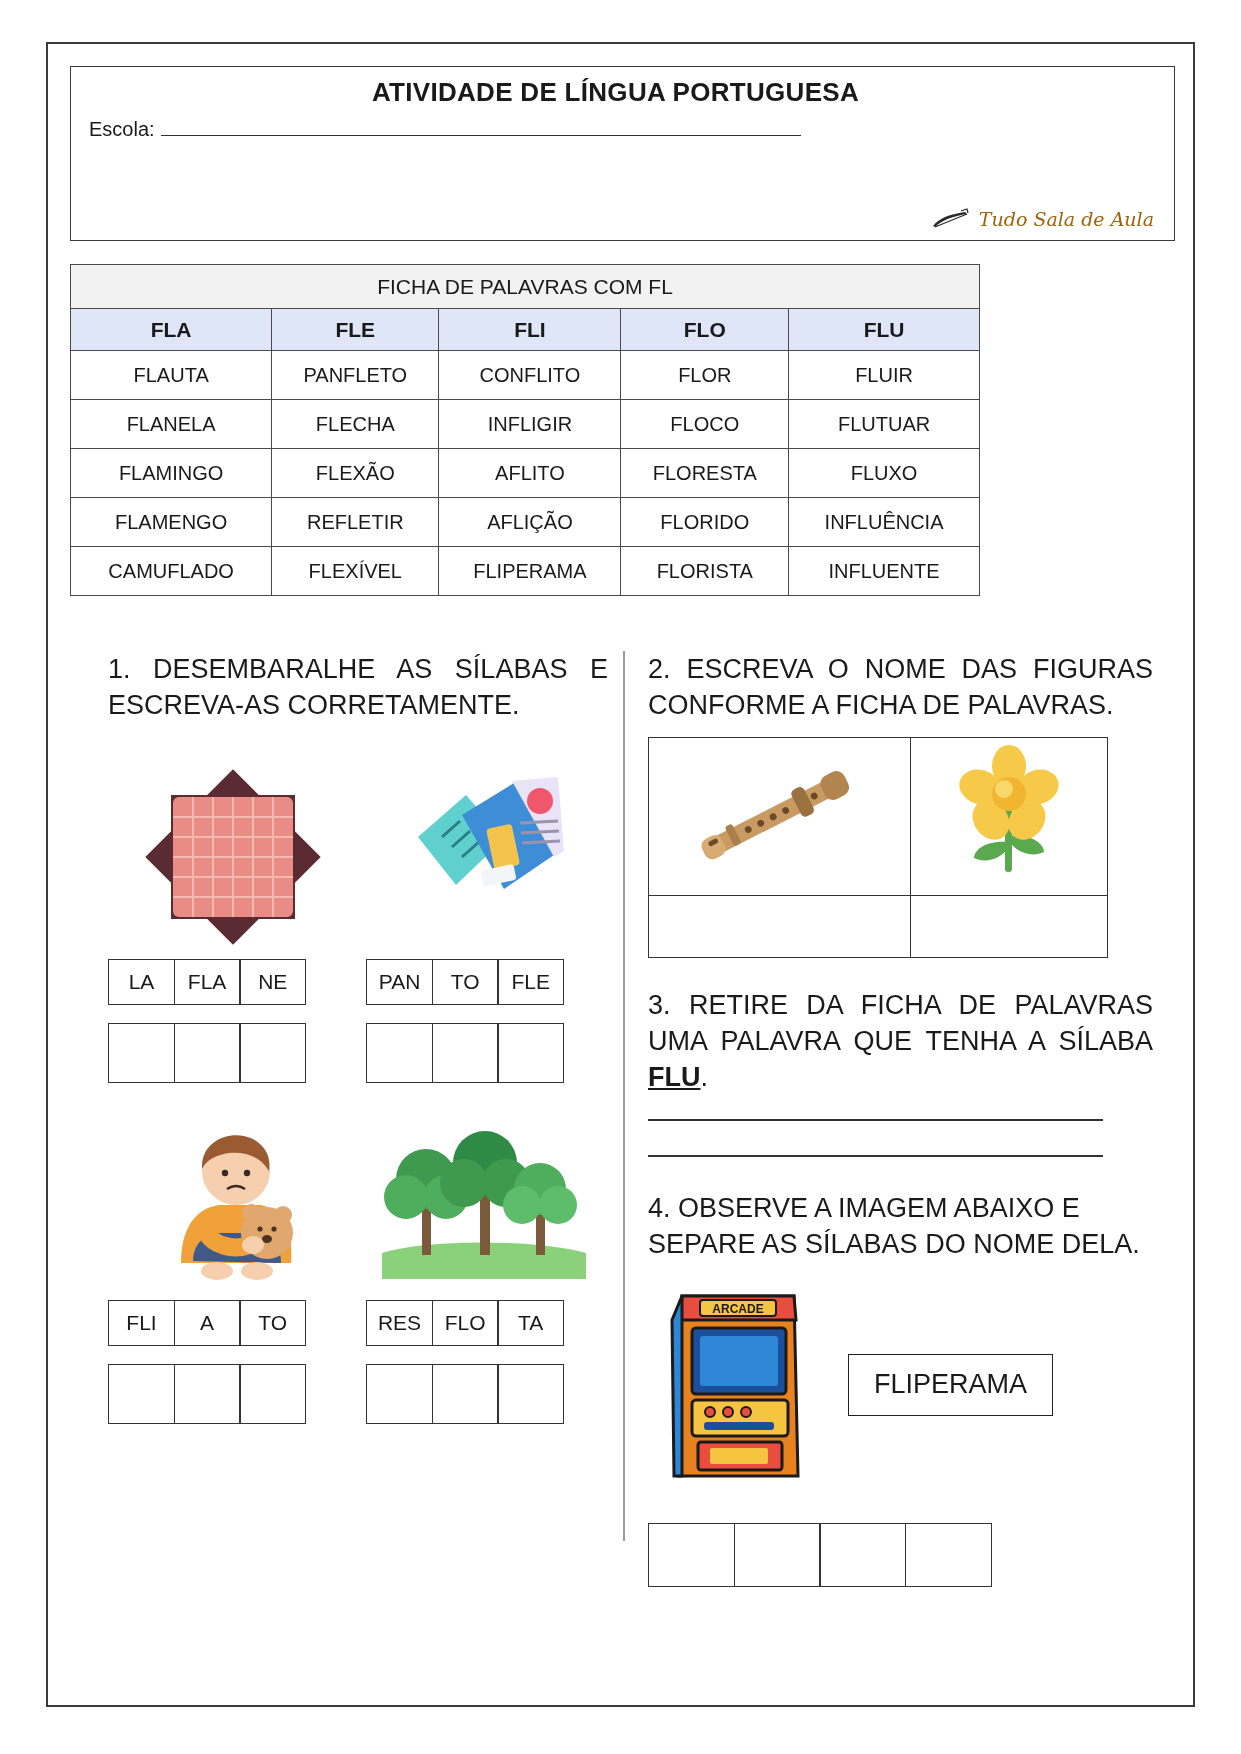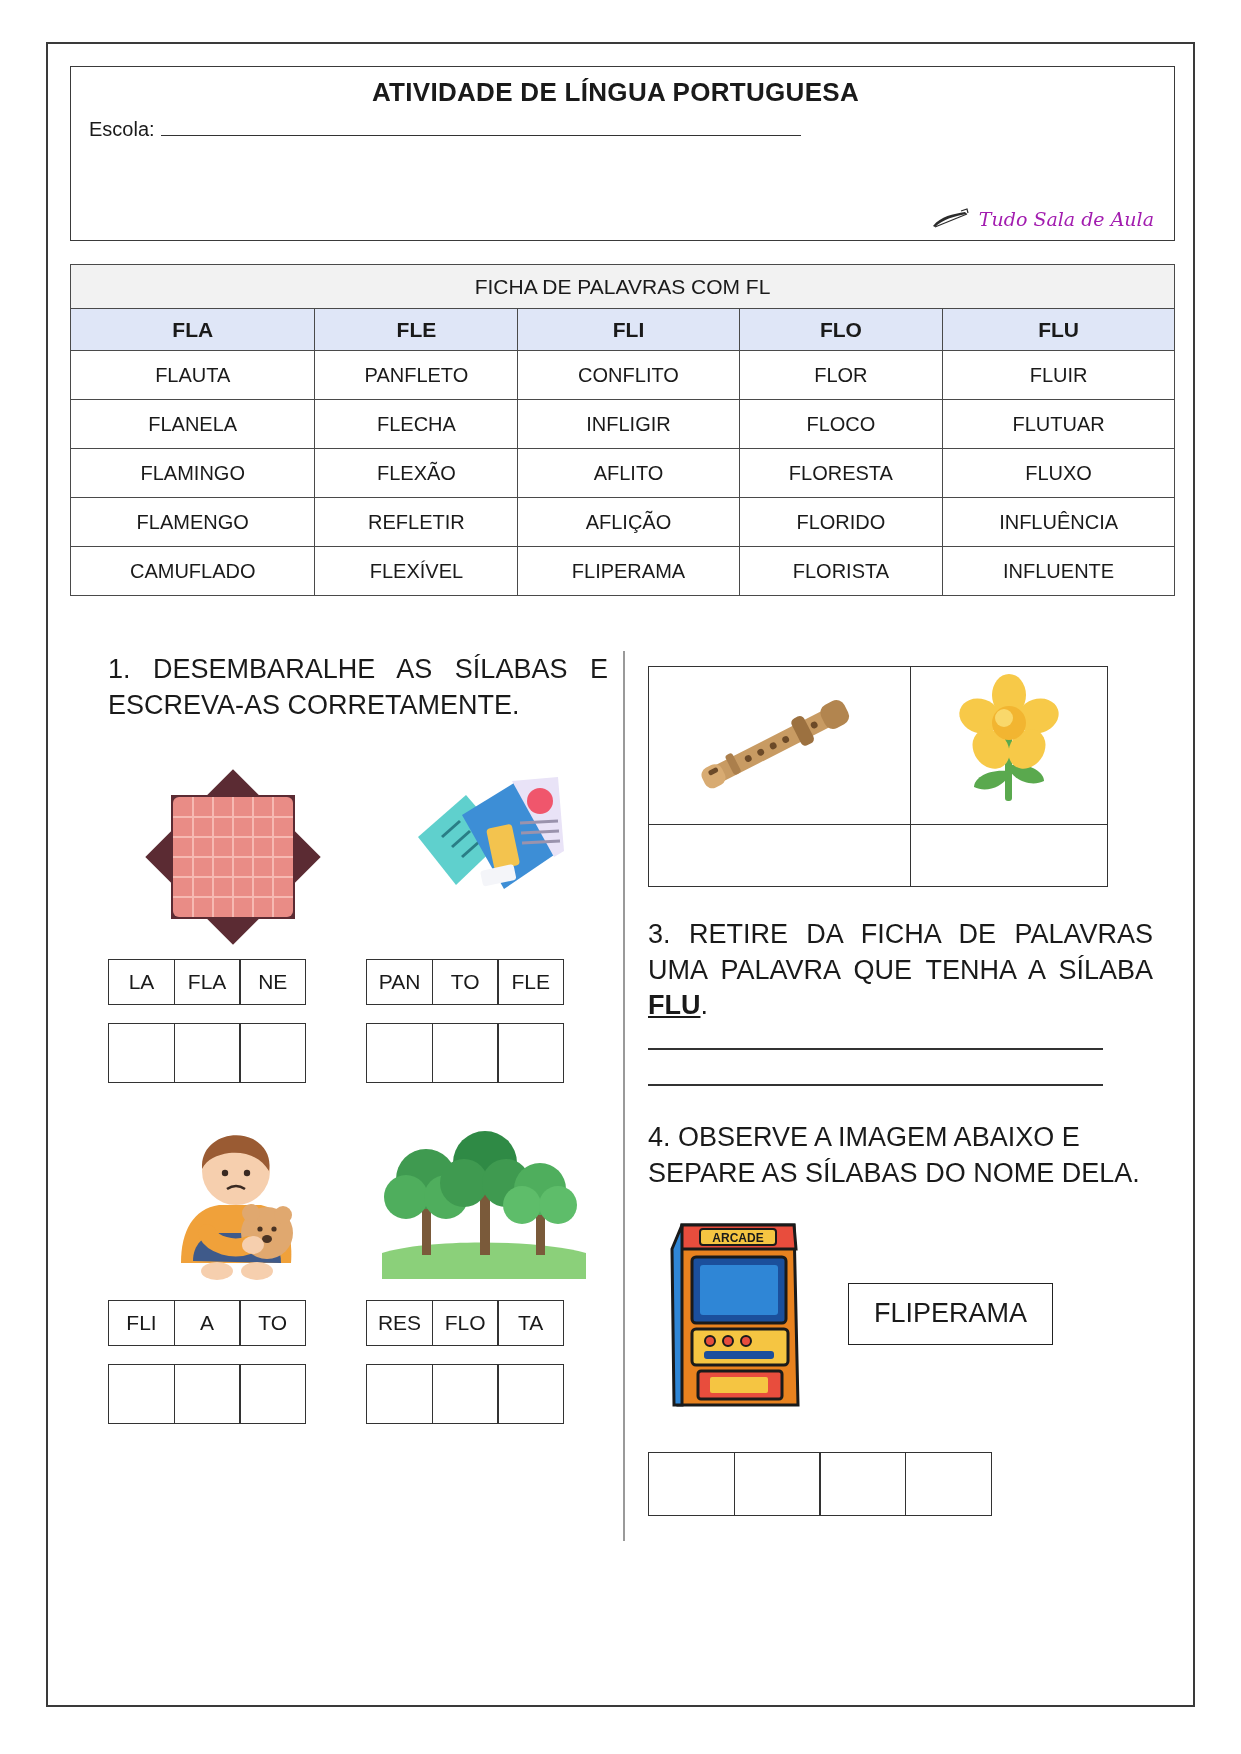--- a/index.html
+++ b/index.html
@@ -58,29 +58,29 @@
   .seg3 { width: 105px; }
   .logo {
     position: absolute;
     right: 20px; bottom: 10px;
     display: flex; align-items: flex-end; gap: 6px;
   }
   .logo-text {
     font-family: "DejaVu Serif", serif;
     font-style: italic;
     font-size: 19px;
-    color: #a21caf;
+    color: #a16207;
     text-align: right;
   }
 
   
   .word-table {
     position: absolute;
     left: 22px; top: 220px;
-    width: 1105px;
+    width: 910px;
     border-collapse: collapse;
     font-size: 20px;
     border-radius: 10px;
   }
   .word-table td, .word-table th {
     border: 1.2px solid #4a4a4a;
     text-align: center;
     height: 49px;
     font-weight: normal;
   }
@@ -372,20 +372,21 @@
           <div class="cell"></div>
           <div class="cell"></div>
           <div class="cell"></div>
         </div>
       </div>
     </div>
   </div>
 
   <div class="col-right">
 
+    <div class="q-text">2. ESCREVA O NOME DAS FIGURAS CONFORME A FICHA DE PALAVRAS.</div>
 
     <table class="pic-table">
       <tbody>
           <tr>
         <td class="pic">
           <svg width="200" height="140" viewBox="0 0 200 140">
             <g transform="rotate(-27 100 70)">
               <rect x="18" y="60" width="150" height="18" rx="9" fill="#c89b63"></rect>
               <rect x="16" y="58" width="22" height="22" rx="8" fill="#d8ab72"></rect>
               <rect x="150" y="56" width="26" height="26" rx="9" fill="#b2854f"></rect>

